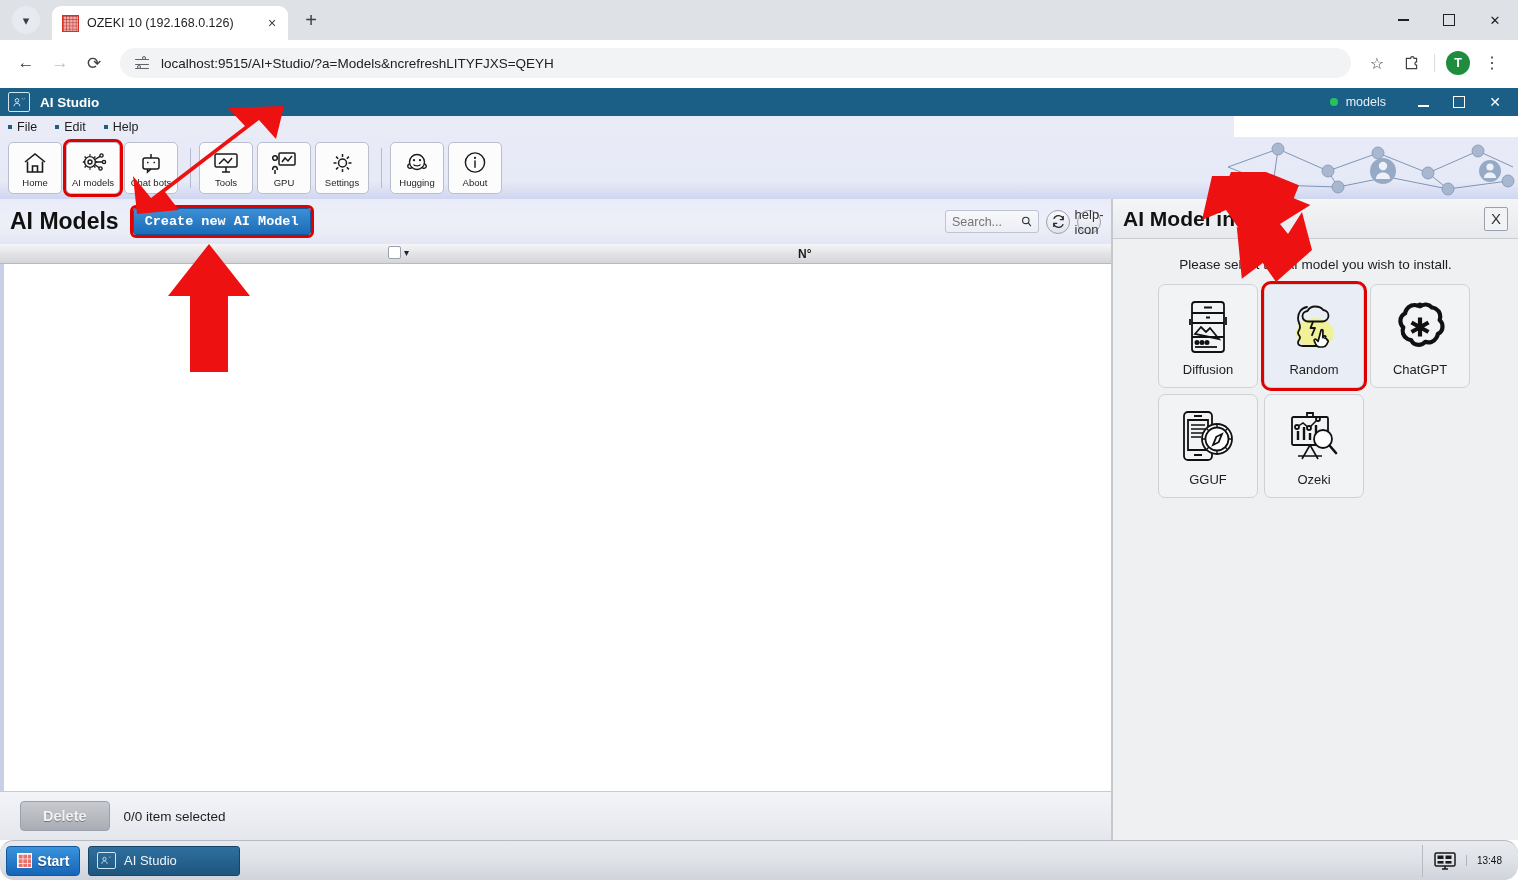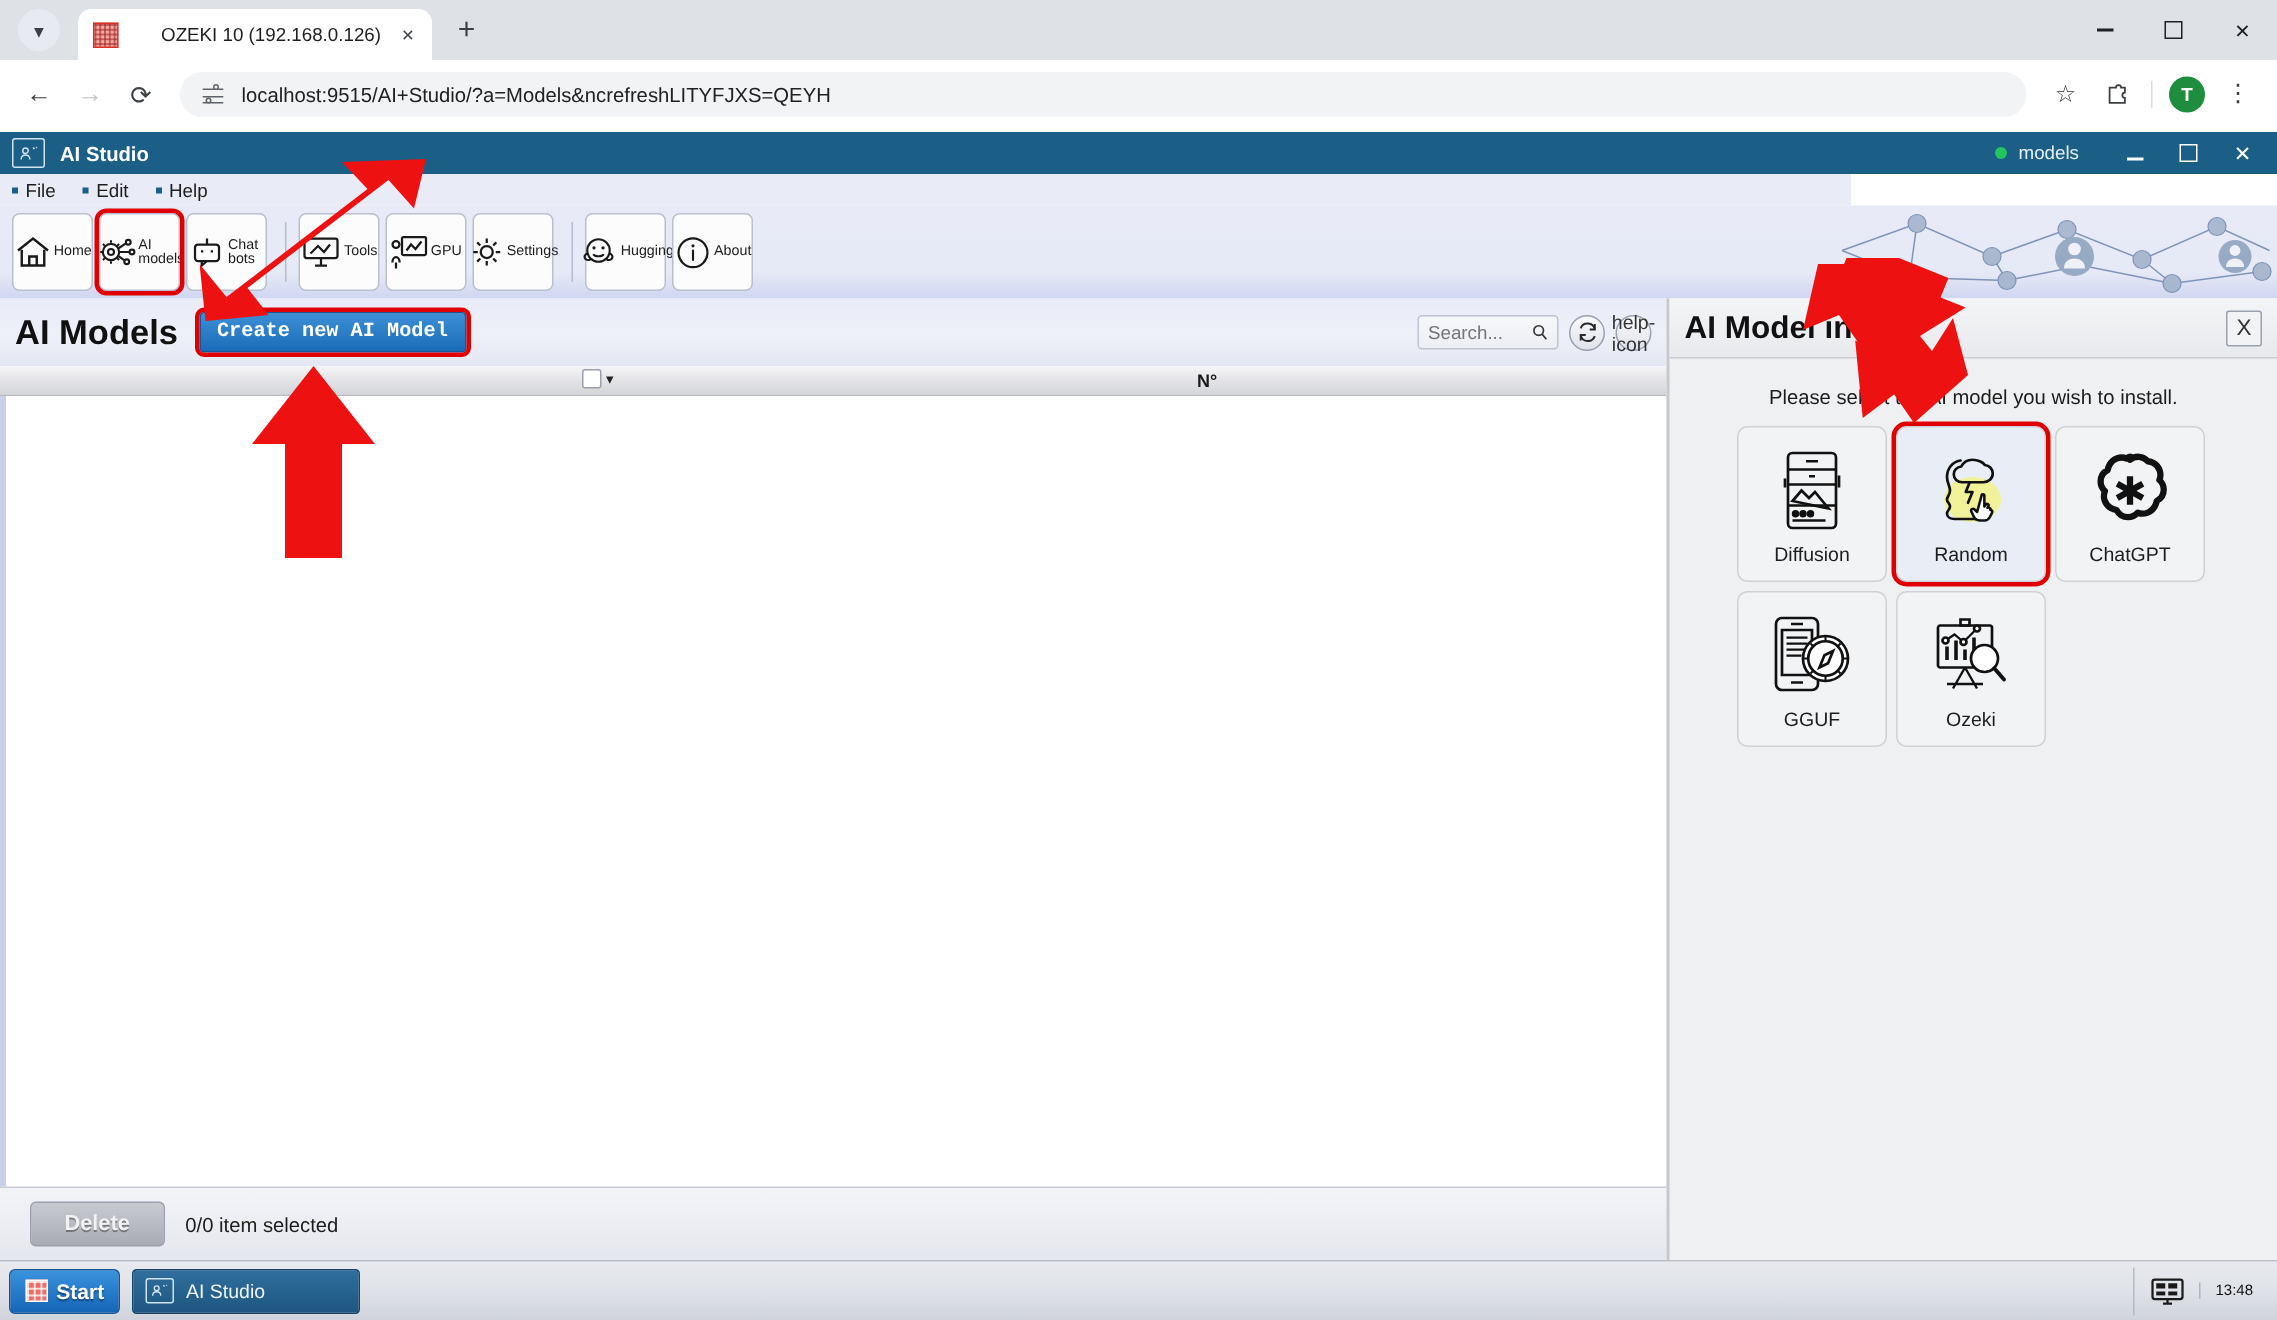--- a/index.html
+++ b/index.html
@@ -35,21 +35,21 @@
   .tab-favicon {
     width: 17px; height: 17px; flex: 0 0 17px;
     border: 1.6px solid #d93025; background: #f2a9a4;
     background-image:
       linear-gradient(to right, rgba(160,30,30,.55) 1px, transparent 1px),
       linear-gradient(to bottom, rgba(160,30,30,.55) 1px, transparent 1px);
     background-size: 3.2px 3.2px;
   }
   .tab-title {
     flex: 1 1 auto; font-size: 12.5px; color: #1f1f1f;
-    white-space: nowrap; overflow: hidden; text-overflow: ellipsis; text-align: right;
+    white-space: nowrap; overflow: hidden; text-overflow: ellipsis;
   }
   .tab-close {
     width: 20px; height: 20px; border-radius: 50%;
     display: flex; align-items: center; justify-content: center;
     font-size: 14px; color: #3c4043; line-height: 1;
   }
   .tab-new {
     width: 34px; height: 34px; margin-left: 6px; margin-bottom: 3px;
     display: flex; align-items: center; justify-content: center;
     font-size: 20px; color: #3c4043; border-radius: 50%; font-weight: 300;
@@ -135,21 +135,21 @@
   .menu-item::before { content: ""; width: 4px; height: 4px; background: #1b5e86; display: block; }
 
   .ribbon {
     position: absolute; left: 0; top: 137px; width: 1518px; height: 62px;
     background: linear-gradient(#e8eaf7 0%, #e6e9f6 72%, #cfd6f0 100%);
     display: flex; align-items: center; padding-left: 8px; overflow: hidden;
   }
   .rb-btn {
     width: 54px; height: 52px; margin-right: 4px;
     background: #fcfcfd; border: 1px solid #b9bfcf; border-radius: 5px;
-    display: flex; flex-direction: row; align-items: center; justify-content: center; gap: 1px;
+    display: flex; flex-direction: column; align-items: center; justify-content: center; gap: 1px;
   }
   .rb-btn.hl { outline: 3px solid #e00000; outline-offset: 0px; }
   .rb-ico { height: 28px; display: flex; align-items: center; justify-content: center; }
   .rb-lbl { font-size: 9.5px; color: #1d1d1d; line-height: 1; }
   .rb-sep { width: 1px; height: 40px; background: #b6bcd0; margin: 0 8px; }
   .ribbon-art {
     position: absolute; right: 0; top: 0; width: 300px; height: 62px;
     opacity: .85; pointer-events: none;
   }
 
@@ -244,21 +244,21 @@
   }
   .tile.sel { outline: 3px solid #e00000; background: #e9eef6; }
   .tile-ico { width: 64px; height: 62px; display: flex; align-items: center; justify-content: center; position: relative; }
   .tile-lbl { font-size: 13px; color: #1d1d1d; }
 
   
   .taskbar {
     position: absolute; left: 0; top: 840px; width: 1518px; height: 40px;
     background: linear-gradient(#e8eaee 0%, #dfe2e8 50%, #cfd3db 100%);
     border-top: 1px solid #b6bac3;
-    display: flex; align-items: center; padding: 0 6px; gap: 8px;
+    display: flex; align-items: center; padding: 0 6px; gap: 8px; border-radius: 14px;
   }
   .start-btn {
     width: 74px; height: 30px; border-radius: 4px;
     background: linear-gradient(#3a93dd, #1665b8);
     border: 1px solid #14569c;
     display: flex; align-items: center; justify-content: center; gap: 6px;
     color: #fff; font-size: 14px; font-weight: bold; text-shadow: 0 1px 1px rgba(0,0,0,.4);
   }
   .start-ico {
     width: 15px; height: 15px; border: 1.5px solid #fff; background: #e8716b;

